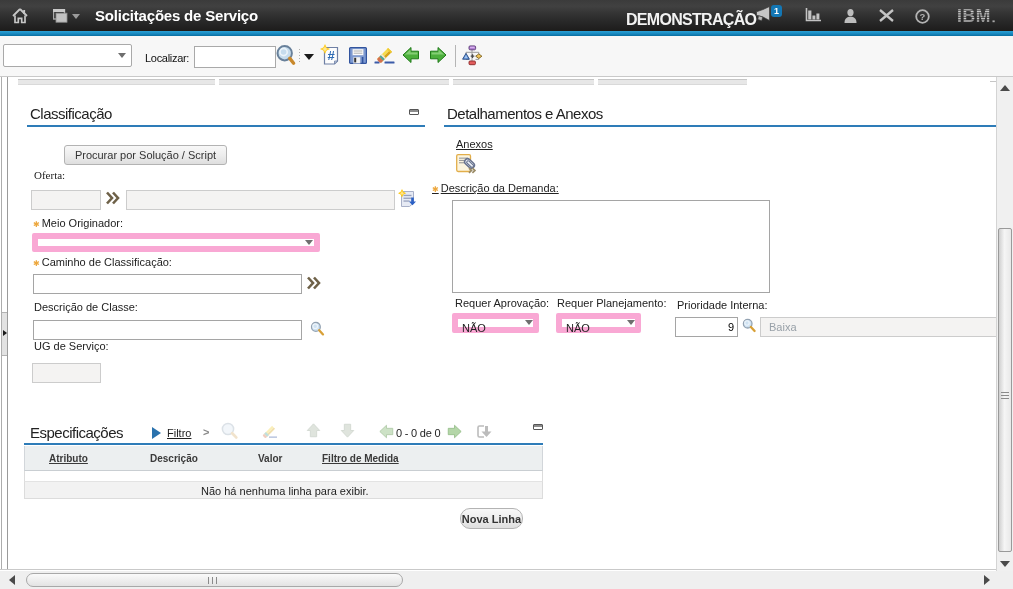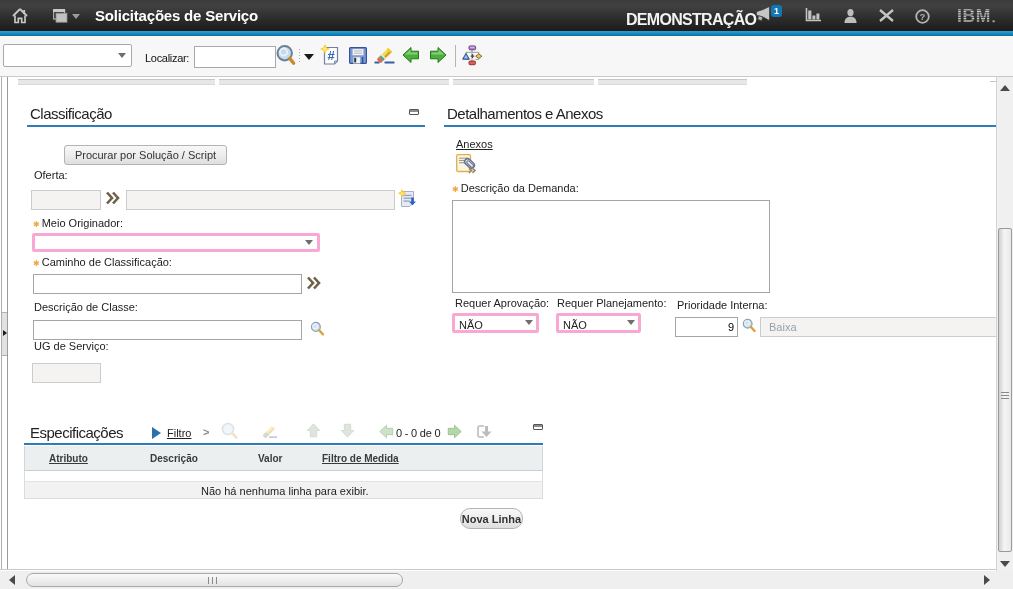--- a/index.html
+++ b/index.html
@@ -23,21 +23,21 @@
 .vline { position:absolute; width:1px; background:#b9b9b9; }
 .sliver { position:absolute; top:79px; height:6px; background:#e7e7e7; border-top:1px solid #c6c6c6; border-bottom:1px solid #d9d9d9; }
 .sechead { position:absolute; font-size:15px; letter-spacing:-0.5px; color:#222; }
 .blue-rule { position:absolute; height:2px; background:#2e7cb8; }
 .minico { position:absolute; width:10px; height:6px; border:1px solid #555; border-radius:1px;
   background:linear-gradient(to bottom,#8c8c8c 0%,#8c8c8c 45%,#ffffff 45%,#ffffff 100%); }
 .lbl { position:absolute; font-size:11px; color:#222; }
 .req:before { content:"\2731"; color:#eda83f; font-size:8px; margin-right:2px; }
 .inp { position:absolute; background:#fff; border:1px solid #a5a5a5; }
 .inp-ro { position:absolute; background:#f4f3f2; border:1px solid #cccccc; }
-.selbox { position:absolute; background:#fff; border:3px solid #f9a8d4; border-radius:2px; font-size:11px; color:#222; }
+.selbox { position:absolute; background:#fff; border:6px solid #f9a8d4; border-radius:2px; font-size:11px; color:#222; }
 .selarrow { position:absolute; width:0; height:0; border-left:4.5px solid transparent; border-right:4.5px solid transparent; border-top:5.5px solid #6e6e6e; }
 .btn { position:absolute; background:linear-gradient(to bottom,#f8f8f8 0%,#ececec 55%,#dedede 100%);
   border:1px solid #b3b3b3; border-radius:3px; font-size:11px; color:#333; text-align:center; }
 
 .th { font-weight:bold; color:#3a3a3a; font-size:10px; position:absolute; }
 
 #vscroll { left:996px; top:77px; width:17px; height:495px; background:#f0f0f0; border-left:1px solid #d4d4d4; }
 #vthumb { left:998px; top:228px; width:14px; height:324px; background:linear-gradient(to right,#cfcfcf 0%,#f5f5f5 45%,#e8e8e8 100%); border:1px solid #9a9a9a; border-radius:2px; }
 #hscroll { left:0; top:571px; width:996px; height:18px; background:#efefef; }
 #hthumb { left:26px; top:573px; width:377px; height:14px; background:linear-gradient(to bottom,#fafafa 0%,#e3e3e3 100%); border:1px solid #a8a8a8; border-radius:7px; }
@@ -190,21 +190,21 @@
 
   <div class="vline" style="left:1px; top:77px; height:493px; background:#adadad;"></div>
   <div class="vline" style="left:7px; top:77px; height:493px; background:#9b9b9b;"></div>
   <div class="abs" style="left:2px; top:312px; width:5px; height:44px; background:#e2e2e2; border-top:1px solid #b2b2b2; border-bottom:1px solid #b2b2b2;"></div>
   <div class="tri" style="left:3px; top:330px; border-top:3.5px solid transparent; border-bottom:3.5px solid transparent; border-left:4px solid #1a1a1a;"></div>
 
   <div class="sechead" style="left:30px; top:105px;">Classificação</div>
   <div class="minico" style="left:409px; top:109px;"></div>
   <div class="blue-rule" style="left:27px; top:125px; width:398px;"></div>
   <div class="btn" style="left:32px; top:145px; width:163px; height:20px; line-height:19px;margin-left:32px;">Procurar por Solução / Script</div>
-  <div class="lbl" style="left:34px; top:169px;">Oferta:</div>
+  <div class="lbl" style="left:34px; top:169px;font-family:Liberation Serif, serif;">Oferta:</div>
   <div class="inp-ro" style="left:31px; top:190px; width:70px; height:20px;"></div>
   <svg class="abs" style="left:106px; top:191px;" width="14" height="14" viewBox="0 0 14 14">
     <path d="M1 1.5 L6 7 L1 12.5 M7 1.5 L12 7 L7 12.5" stroke="#6e6148" stroke-width="2.6" fill="none"></path>
   </svg>
   <div class="inp-ro" style="left:126px; top:190px; width:269px; height:20px;"></div>
   <div class="lbl req" style="left:33px; top:217px;">Meio Originador:</div>
   <div class="selbox" style="left:32px; top:233px; width:288px; height:19px;"></div>
   <div class="selarrow" style="left:305px; top:240px;"></div>
   <div class="lbl req" style="left:33px; top:256px;">Caminho de Classificação:</div>
   <div class="inp" style="left:33px; top:274px; width:269px; height:20px;"></div>
@@ -241,21 +241,21 @@
     <rect x="0.7" y="0.7" width="13.8" height="16.8" rx="1.4" fill="#fcf5df" stroke="#e2ae4a" stroke-width="1.3"></rect>
     <rect x="3" y="3.6" width="8.8" height="1.1" fill="#9a9a9a"></rect>
     <rect x="3" y="5.9" width="8.8" height="1.1" fill="#9a9a9a"></rect>
     <rect x="3" y="8.2" width="5.8" height="1.1" fill="#9a9a9a"></rect>
     <g transform="rotate(42 13.5 9.5)">
       <rect x="8" y="6.5" width="11" height="6" rx="3" fill="#eef2f8" stroke="#68738f" stroke-width="1.5"></rect>
       <rect x="10.2" y="8.1" width="8.2" height="2.8" rx="1.4" fill="none" stroke="#68738f" stroke-width="1.1"></rect>
     </g>
     <path d="M13 14.2 L15.5 16.5 L13 18.8 M16.4 14.2 L18.9 16.5 L16.4 18.8" stroke="#9a8b66" stroke-width="1.7" fill="none"></path>
   </svg>
-  <div class="lbl req" style="left:452px; top:182px;">Descrição da Demanda:</div>
+  <div class="lbl req" style="left:432px; top:182px;text-decoration:underline;">Descrição da Demanda:</div>
   <div class="inp" style="left:452px; top:200px; width:318px; height:93px;"></div>
   <div class="lbl" style="left:455px; top:297px;">Requer Aprovação:</div>
   <div class="lbl" style="left:557px; top:297px;">Requer Planejamento:</div>
   <div class="lbl" style="left:677px; top:299px;">Prioridade Interna:</div>
   <div class="selbox" style="left:452px; top:313px; width:87px; height:20px; line-height:19px; padding-left:4px;">NÃO</div>
   <div class="selarrow" style="left:525px; top:320px;"></div>
   <div class="selbox" style="left:556px; top:313px; width:85px; height:20px; line-height:19px; padding-left:4px;">NÃO</div>
   <div class="selarrow" style="left:627px; top:320px;"></div>
   <div class="inp" style="left:675px; top:317px; width:63px; height:20px; font-size:11px; text-align:right; line-height:19px; padding-right:3px;">9</div>
   <svg class="abs" style="left:742px; top:318px;" width="15" height="16" viewBox="0 0 15 16">

